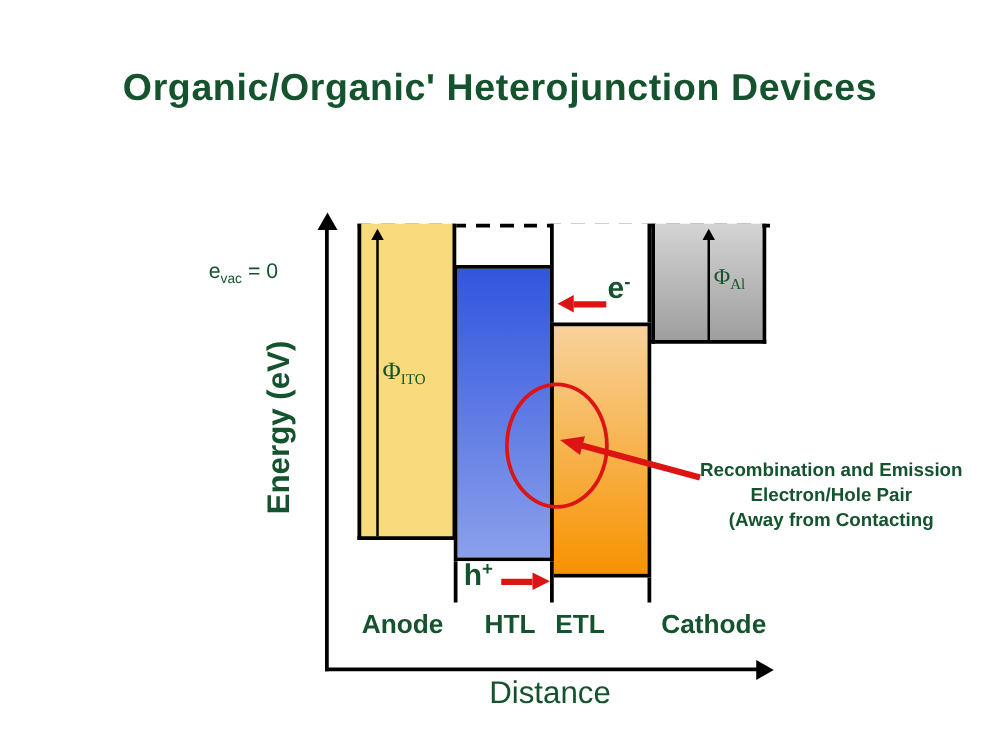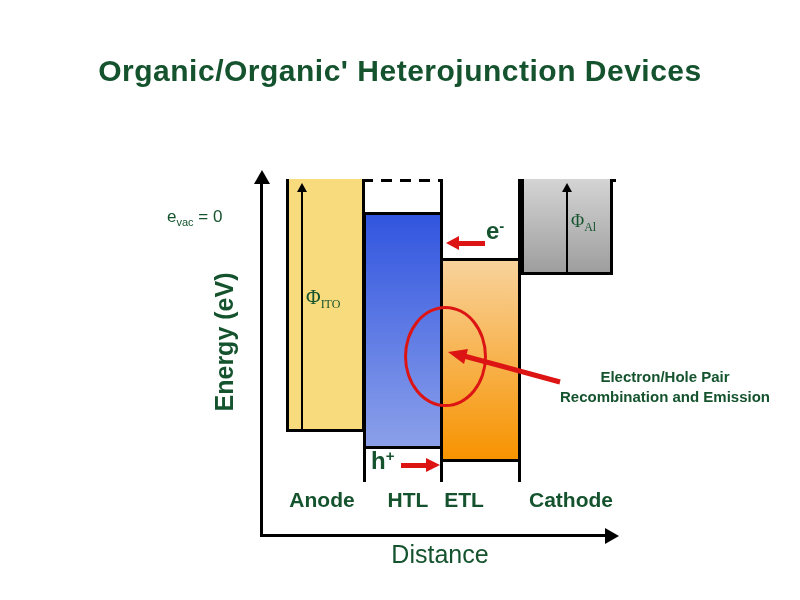--- a/index.html
+++ b/index.html
@@ -112,17 +112,18 @@
   <div class="abs bandlabel lbl-etl">ETL</div>
   <div class="abs bandlabel lbl-cathode">Cathode</div>
 
   <div class="abs ellipse"></div>
   <svg class="abs ann-arrow" viewBox="0 0 135 52" xmlns="http://www.w3.org/2000/svg">
     <line x1="120" y1="42" x2="24" y2="16" stroke="#DD1414" stroke-width="5"></line>
     <polygon points="8,12 28,9 24,24" fill="#DD1414"></polygon>
   </svg>
 
   <div class="abs annotation">
+    <div>Recombination and Emission</div>
     <div>Electron/Hole Pair</div>
-    <div>Recombination and Emission</div>
+    <div>(Away from Contacting</div>
   </div>
 
 </div>
 
 </body></html>

